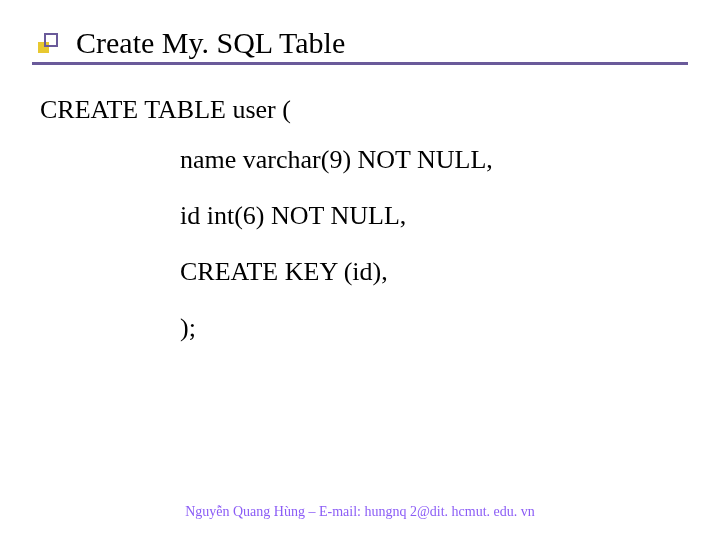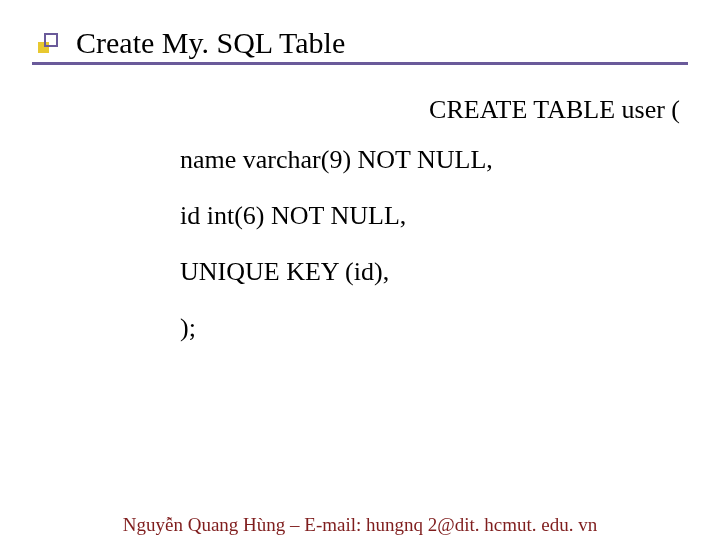--- a/index.html
+++ b/index.html
@@ -57,58 +57,57 @@
     background: #6a5a9a;
     margin: 0 32px 0 32px;
   }
   .content {
     padding: 30px 40px 0 40px;
   }
   .line1 {
     font-size: 26px;
     color: #000;
     margin-bottom: 8px;
-    text-align: right;
   }
   .indented {
     padding-left: 140px;
   }
   .code-line {
     font-size: 26px;
     color: #000;
     margin-bottom: 26px;
     margin-top: 20px;
   }
   .footer {
     position: absolute;
-    bottom: 4px;
+    bottom: 20px;
     left: 0;
     width: 100%;
     text-align: center;
-    font-size: 19px;
-    color: #7f1d1d;
+    font-size: 14px;
+    color: #8b5cf6;
   }
 </style>
 </head>
 <body>
 
 <div class="slide">
   <div class="title-row">
     <div class="bullet-icon">
       <div class="sq-inner"></div>
       <div class="sq-outer"></div>
     </div>
     <div class="title-text">Create My. SQL Table</div>
   </div>
   <div class="hr-line"></div>
 
   <div class="content">
     <div class="line1">CREATE TABLE user (</div>
     <div class="indented">
       <div class="code-line">name varchar(9) NOT NULL,</div>
       <div class="code-line">id int(6) NOT NULL,</div>
-      <div class="code-line">UNIQUE KEY (id),</div>
+      <div class="code-line">CREATE KEY (id),</div>
       <div class="code-line">);</div>
     </div>
   </div>
 
   <div class="footer">Nguyễn Quang Hùng – E-mail: hungnq 2@dit. hcmut. edu. vn</div>
 </div>
 
 </body></html>

